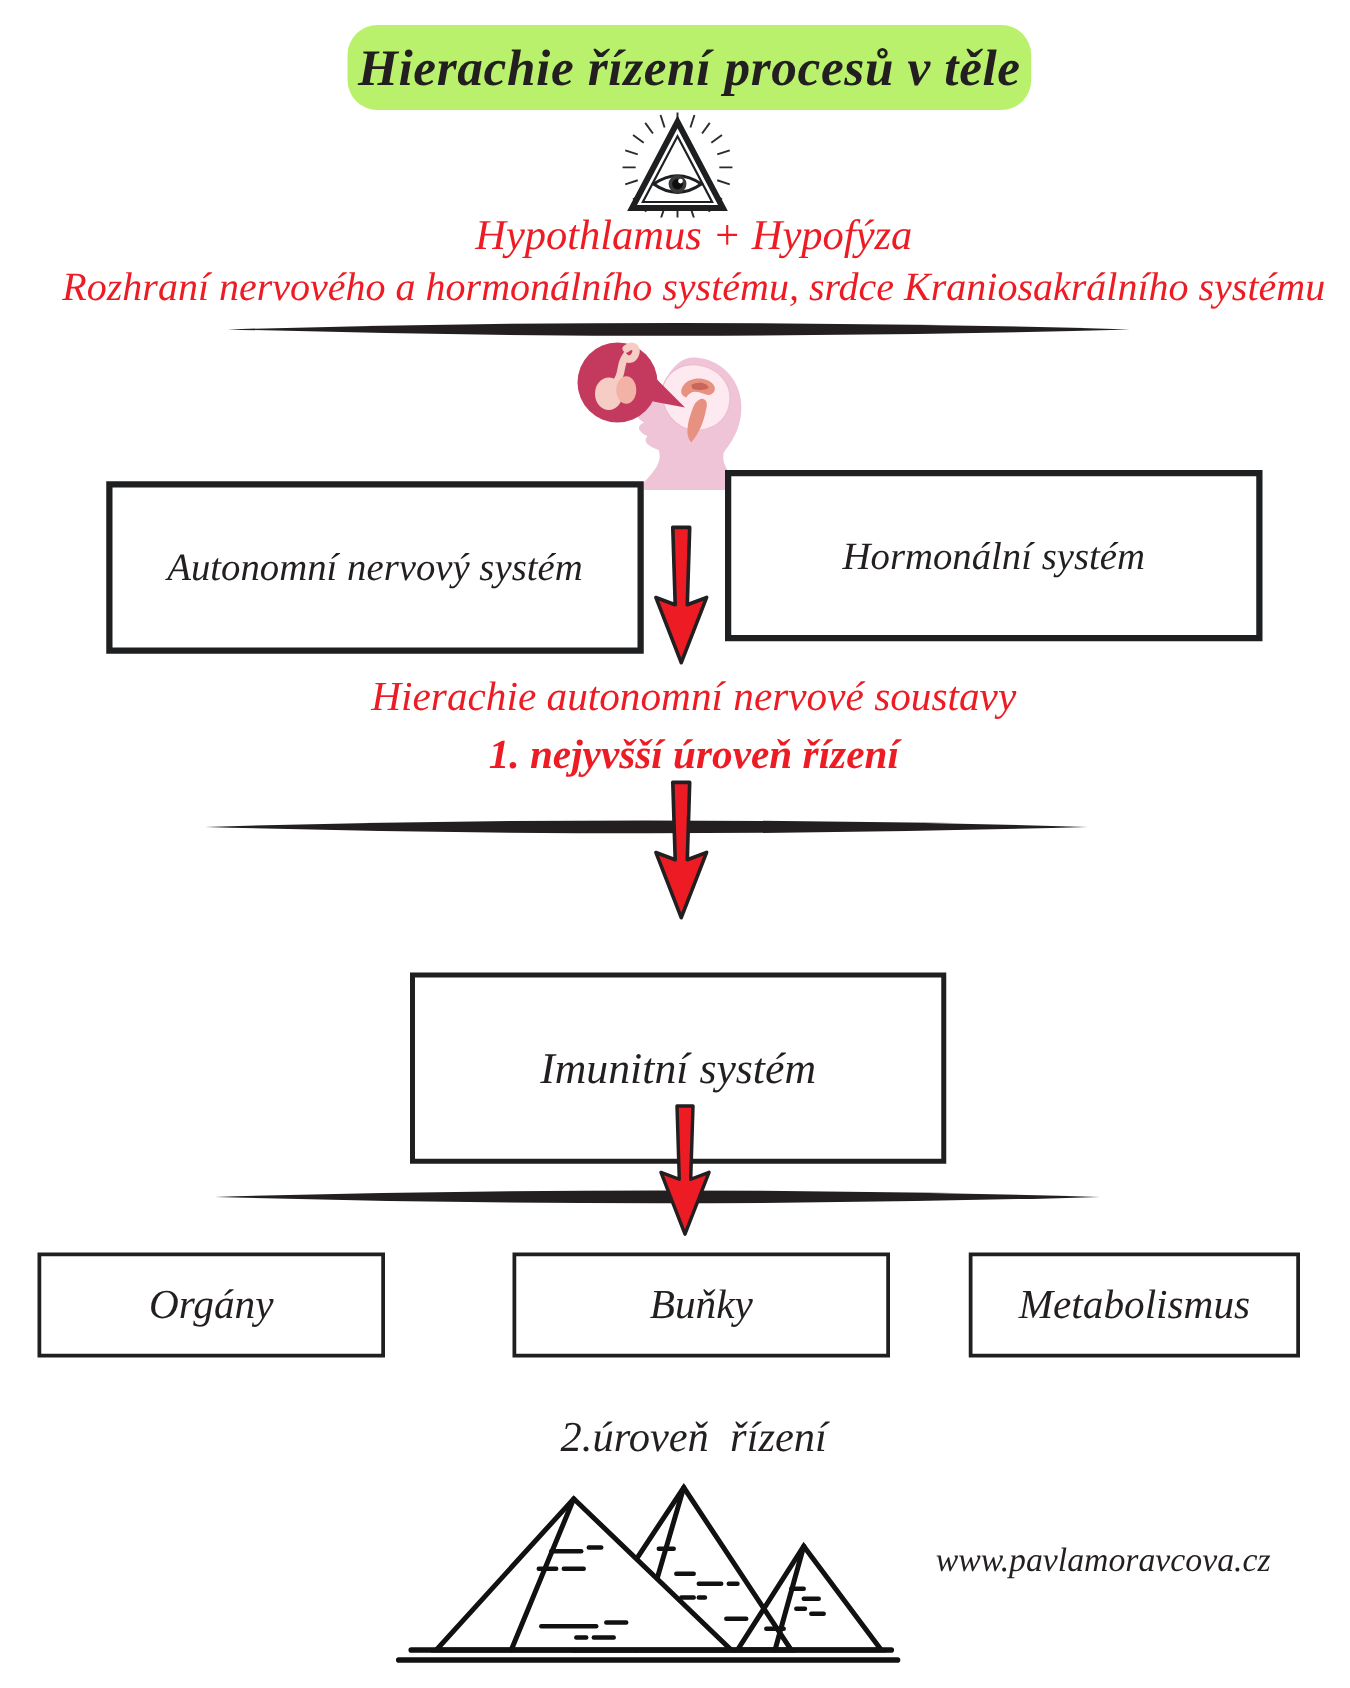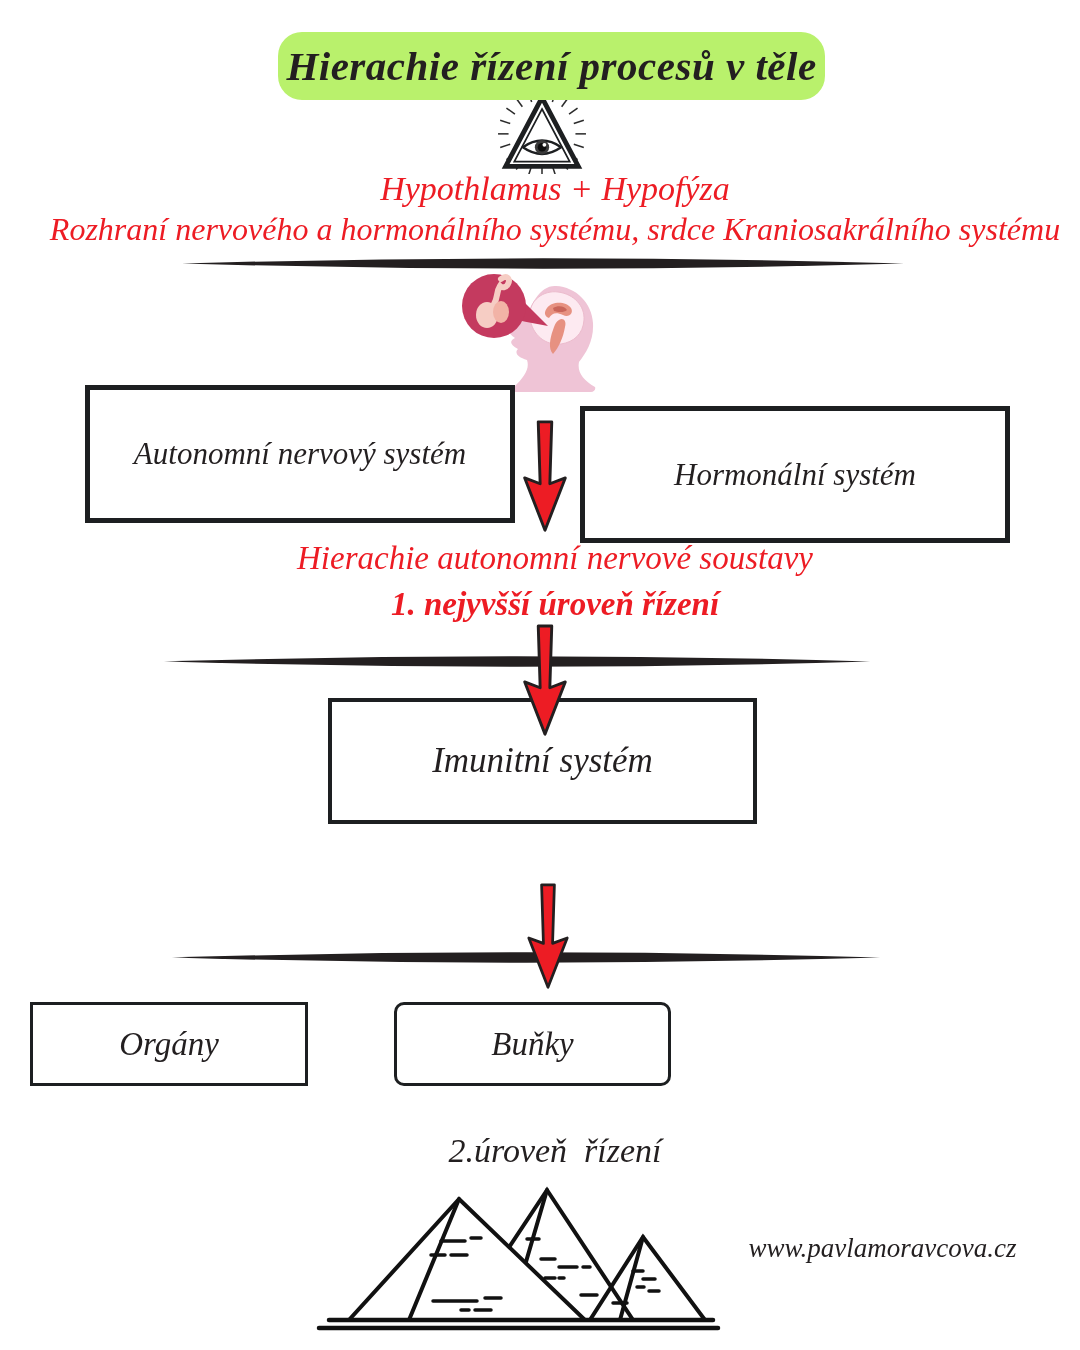--- a/index.html
+++ b/index.html
@@ -7,46 +7,46 @@
     position:relative;width:1080px;height:1350px;background:#fff;overflow:hidden;
     font-family:"Liberation Serif",serif;color:#231f20;
   }
   .abs{position:absolute;}
   .it{font-style:italic;}
   .center{text-align:center;margin-left:15px;}
   .red{color:#ed1c24;}
   .fullw{left:0;width:1080px;}
 
   .title-pill{
-    left:278px;top:32px;width:547px;height:68px;
+    left:278px;top:20px;width:547px;height:68px;
     background:#b9f16c;border-radius:24px;
     display:flex;align-items:center;justify-content:center;
     font-style:italic;font-weight:600;font-size:41px;letter-spacing:.5px;
     z-index:5;
   }
   .sub1{top:170px;font-size:34px;font-weight:500;z-index:5;}
   .sub2{top:211px;font-size:32px;font-weight:500;z-index:5;}
 
   .lens{z-index:3;}
   .arrow{z-index:6;}
   .headsvg{left:452px;top:266px;width:148px;height:126px;z-index:1;}
   .eyesvg{left:492px;top:88px;width:100px;height:86px;z-index:2;}
 
   .dbox{
     position:absolute;background:#fff;border:5px solid #1d1f21;
     display:flex;flex-direction:column;align-items:center;justify-content:center;
     font-style:italic;font-size:31px;color:#231f20;box-sizing:border-box;
     z-index:4;text-align:center;line-height:1.35;
   }
   .box-ans{left:85px;top:385px;width:430px;height:138px;}
-  .box-horm{left:580px;top:406px;width:430px;height:137px;}
-  .box-imun{left:328px;top:698px;width:429px;height:126px;border-width:4px;font-size:35px;}
+  .box-horm{left:580px;top:376px;width:430px;height:137px;}
+  .box-imun{left:328px;top:778px;width:429px;height:153px;border-width:4px;font-size:35px;}
   .box-l3{border-width:3px;top:1002px;height:84px;font-size:33px;}
   .box-organy{left:30px;width:278px;}
-  .box-bunky{left:394px;width:277px;border-radius:10px;}
+  .box-bunky{left:410px;width:302px;}
   .box-metab{left:775px;width:265px;}
 
   .cap1{top:540px;font-size:33px;font-weight:500;z-index:5;}
   .cap2{top:586px;font-size:33px;font-weight:700;z-index:5;}
   .cap3{top:1132px;font-size:34px;white-space:pre;z-index:5;}
 
   .pyramids{left:313px;top:1183px;width:410px;height:150px;z-index:2;}
   .website{left:700px;top:1233px;width:365px;font-size:27px;font-style:italic;text-align:center;z-index:5;}
 </style>
 </head>
@@ -140,20 +140,23 @@
   <svg class="abs arrow" style="left:519px;top:883px;width:58px;height:108px" viewBox="0 0 60 118" aria-hidden="true">
     <polygon points="23,2 37,2 35,66 51,60 30,114 9,60 25,66" fill="#ed1c24" stroke="#231f20" stroke-width="3" stroke-linejoin="round"></polygon>
   </svg>
 
   <div class="dbox box-l3 box-organy">
     <span>Orgány</span>
   </div>
   <div class="dbox box-l3 box-bunky">
     <span>Buňky</span>
   </div>
+  <div class="dbox box-l3 box-metab">
+    <span>Metabolismus</span>
+  </div>
 
   <div class="abs fullw center it cap3">2.úroveň  řízení</div>
 
   <svg class="abs pyramids" viewBox="0 0 410 150" aria-hidden="true">
     <g stroke="#111" stroke-width="4" fill="none" stroke-linecap="round">
 
       <path d="M234,7 L320,137 L148,137 Z" fill="#fff"></path>
       <line x1="234" y1="7" x2="196" y2="137"></line>
 
       <g stroke-width="3.5">

